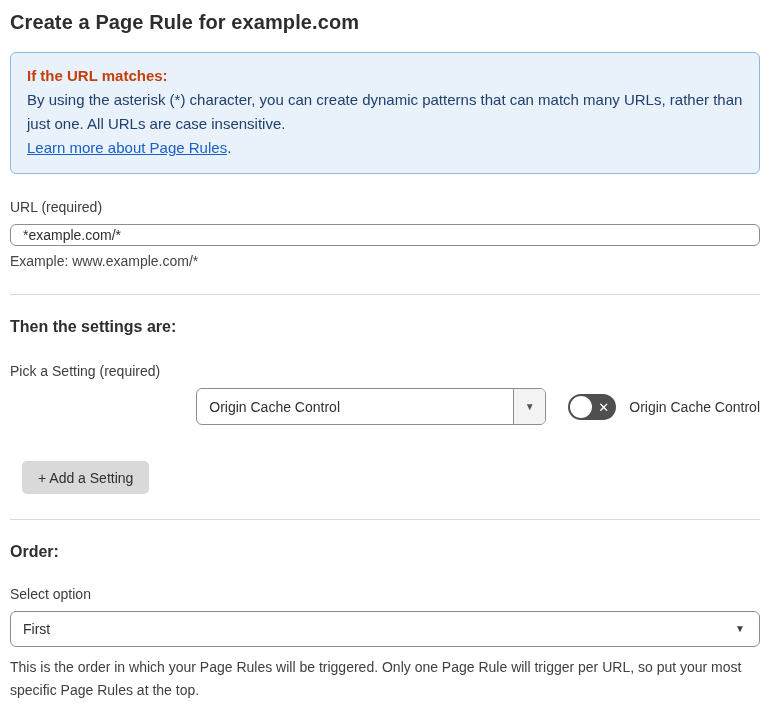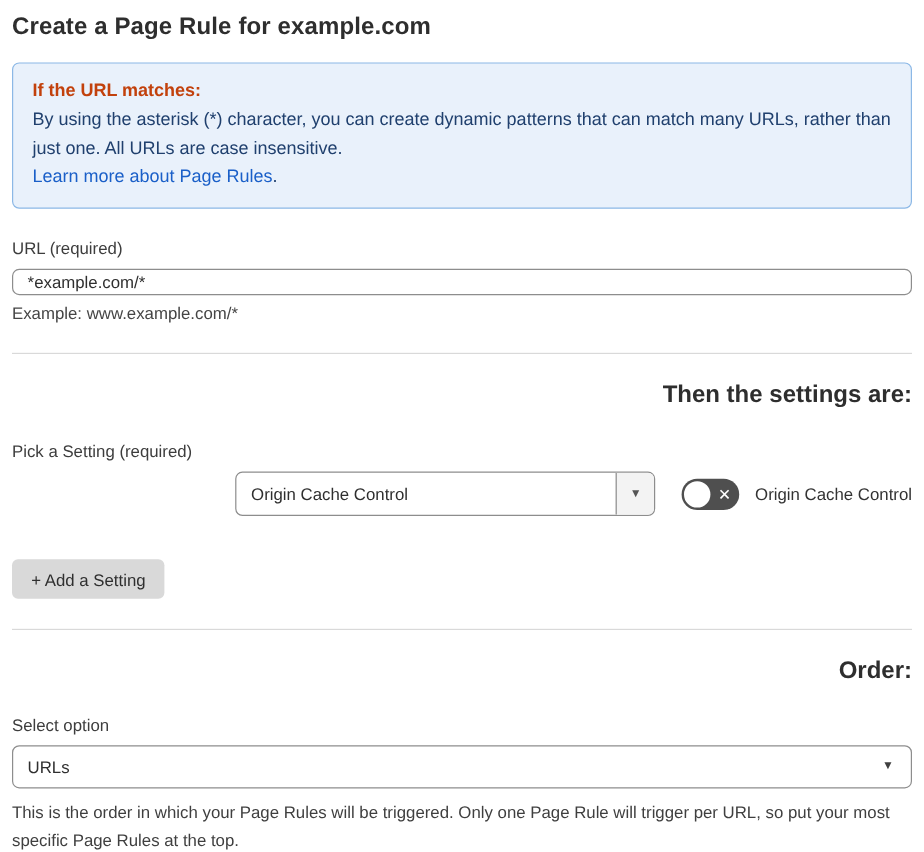--- a/index.html
+++ b/index.html
@@ -25,20 +25,21 @@
     border: 1px solid #8cb8e6;
     border-radius: 6px;
     padding: 11px 16px 13px 16px;
     color: #20406e;
     font-size: 15px;
     line-height: 24px;
   }
   .info-box .info-heading { font-weight: 700; color: #c2410c; }
   .info-box a.info-link {
     color: #1a5fc8;
+    text-decoration: underline;
     cursor: pointer;
   }
 
   .field-label {
     font-size: 14px;
     color: #3d3d3d;
     line-height: 18px;
   }
   .mt-24 { margin-top: 24px; }
   .mt-26 { margin-top: 26px; }
@@ -63,24 +64,23 @@
   }
 
   .divider {
     border: none;
     border-top: 1px solid #d9d9d9;
     margin: 25px 0 0 0;
   }
 
   .section-heading {
     margin-top: 23px;
-    font-size: 20px;
+    font-size: 16px;
     font-weight: 700;
     color: #2e2e2e;
-    text-align: right;
   }
 
   .picker-row {
     margin-top: 8px;
     display: flex;
     align-items: center;
     justify-content: flex-end;
   }
   .custom-select {
     display: flex;
@@ -153,20 +153,21 @@
     display: inline-flex;
     align-items: center;
     justify-content: center;
     border: none;
     border-radius: 5px;
     font-family: inherit;
     font-size: 14px;
     cursor: pointer;
     height: 33px;
     padding: 0 16px;
+    margin-left: 12px;
   }
   .btn-gray { background: #d9d9d9; color: #2f2f2f; }
 
   .add-setting-btn { margin-top: 36px; }
 
   .full-select {
     margin-top: 8px;
     position: relative;
     width: 100%;
     height: 36px;
@@ -231,21 +232,21 @@
 </div>
 
 <button class="btn btn-gray add-setting-btn">+ Add a Setting</button>
 
 <hr class="divider">
 
 <h2 class="section-heading">Order:</h2>
 
 <div class="field-label mt-24">Select option</div>
 <div class="full-select">
-  <span>URLs</span>
+  <span>First</span>
   <span class="arrow-glyph">▼</span>
 </div>
 <div class="order-help">This is the order in which your Page Rules will be triggered. Only one Page Rule will trigger per URL, so put your most specific Page Rules at the top.</div>
 
 
 
 
 
 
 

